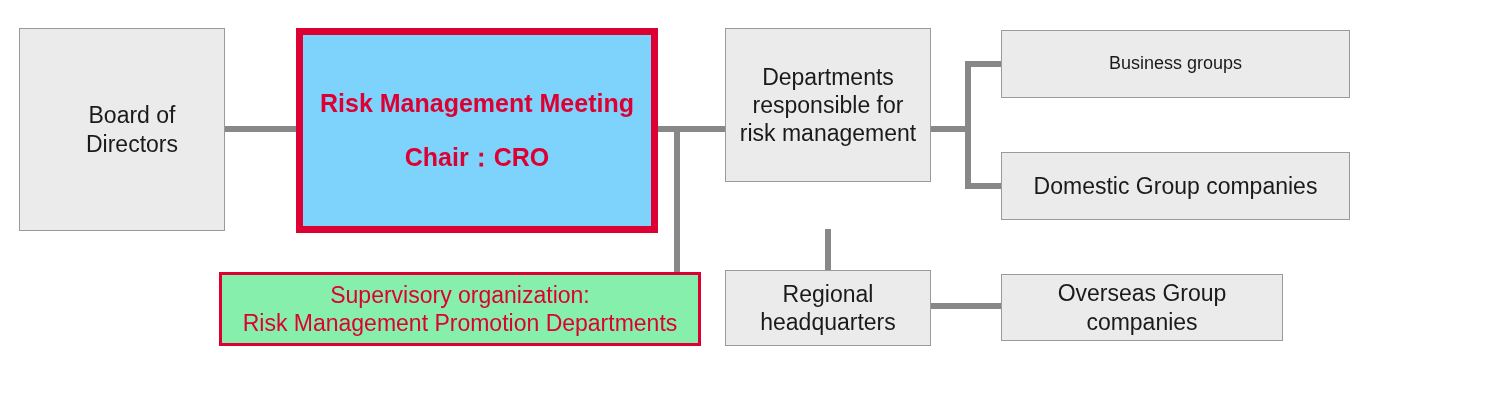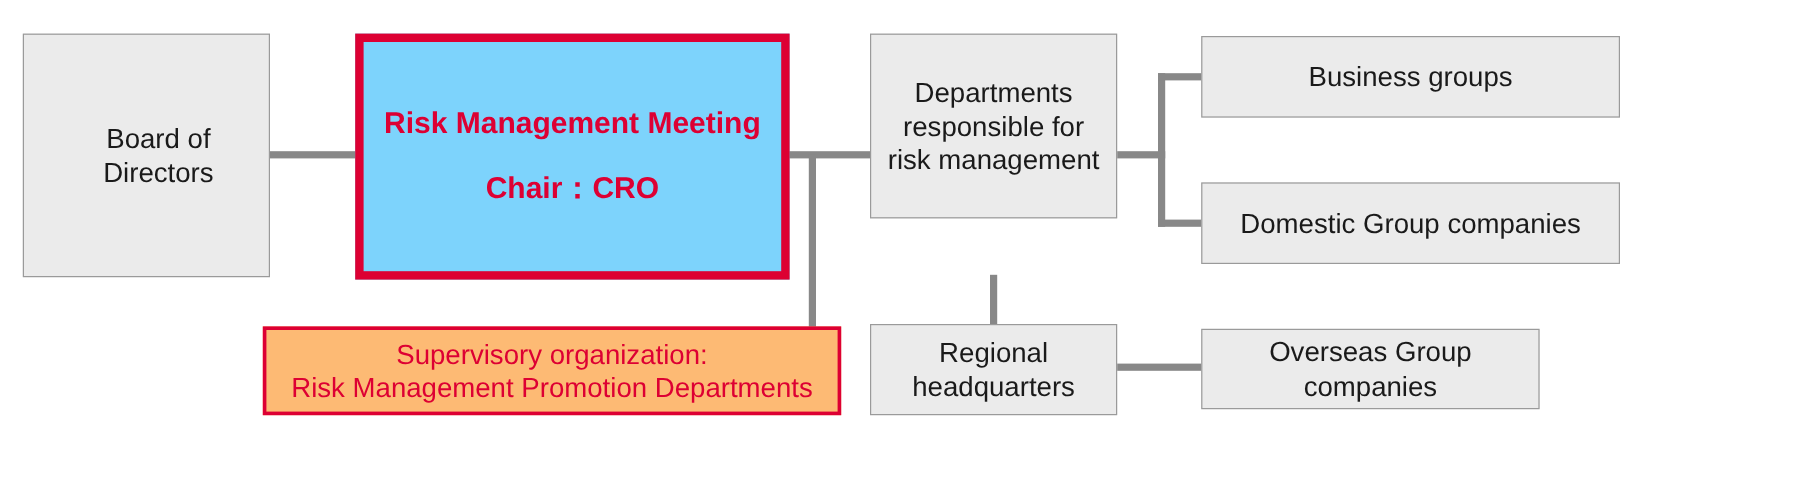--- a/index.html
+++ b/index.html
@@ -32,39 +32,39 @@
     border: 1px solid #9a9a9a;
     color: #1a1a1a;
   }
   .node-red-strong {
     background: #7dd3fc;
     border: 7px solid #dd0033;
     color: #dd0033;
     font-weight: bold;
   }
   .node-red-thin {
-    background: #fdba74;
+    background: #86efac;
     border: 3px solid #dd0033;
     color: #dd0033;
   }
   .node-label {
     display: block;
     white-space: pre-line;
   }
   .connector {
     position: absolute;
     background: #888888;
   }
   
   #n-board        { left: 19px;   top: 28px;  width: 206px; height: 203px; font-size: 23px; padding-left: 20px; }
   #n-meeting      { left: 296px;  top: 28px;  width: 362px; height: 205px; font-size: 25px; }
   #n-supervisory  { left: 219px;  top: 272px; width: 482px; height: 74px;  font-size: 23px; }
   #n-departments  { left: 725px;  top: 28px;  width: 206px; height: 154px; font-size: 23px; }
   #n-regional     { left: 725px;  top: 270px; width: 206px; height: 76px;  font-size: 23px; }
-  #n-business     { left: 1001px; top: 30px;  width: 349px; height: 68px;  font-size: 23px; text-align: right; }
+  #n-business     { left: 1001px; top: 30px;  width: 349px; height: 68px;  font-size: 18px; text-align: right; }
   #n-domestic     { left: 1001px; top: 152px; width: 349px; height: 68px;  font-size: 23px; }
   #n-overseas     { left: 1001px; top: 274px; width: 282px; height: 67px;  font-size: 23px; }
 
   
   #n-meeting .node-label { line-height: 2.15; }
 
   
   
   #c-board-meeting   { left: 224px; top: 126px; width: 74px;  height: 6px; }
   

